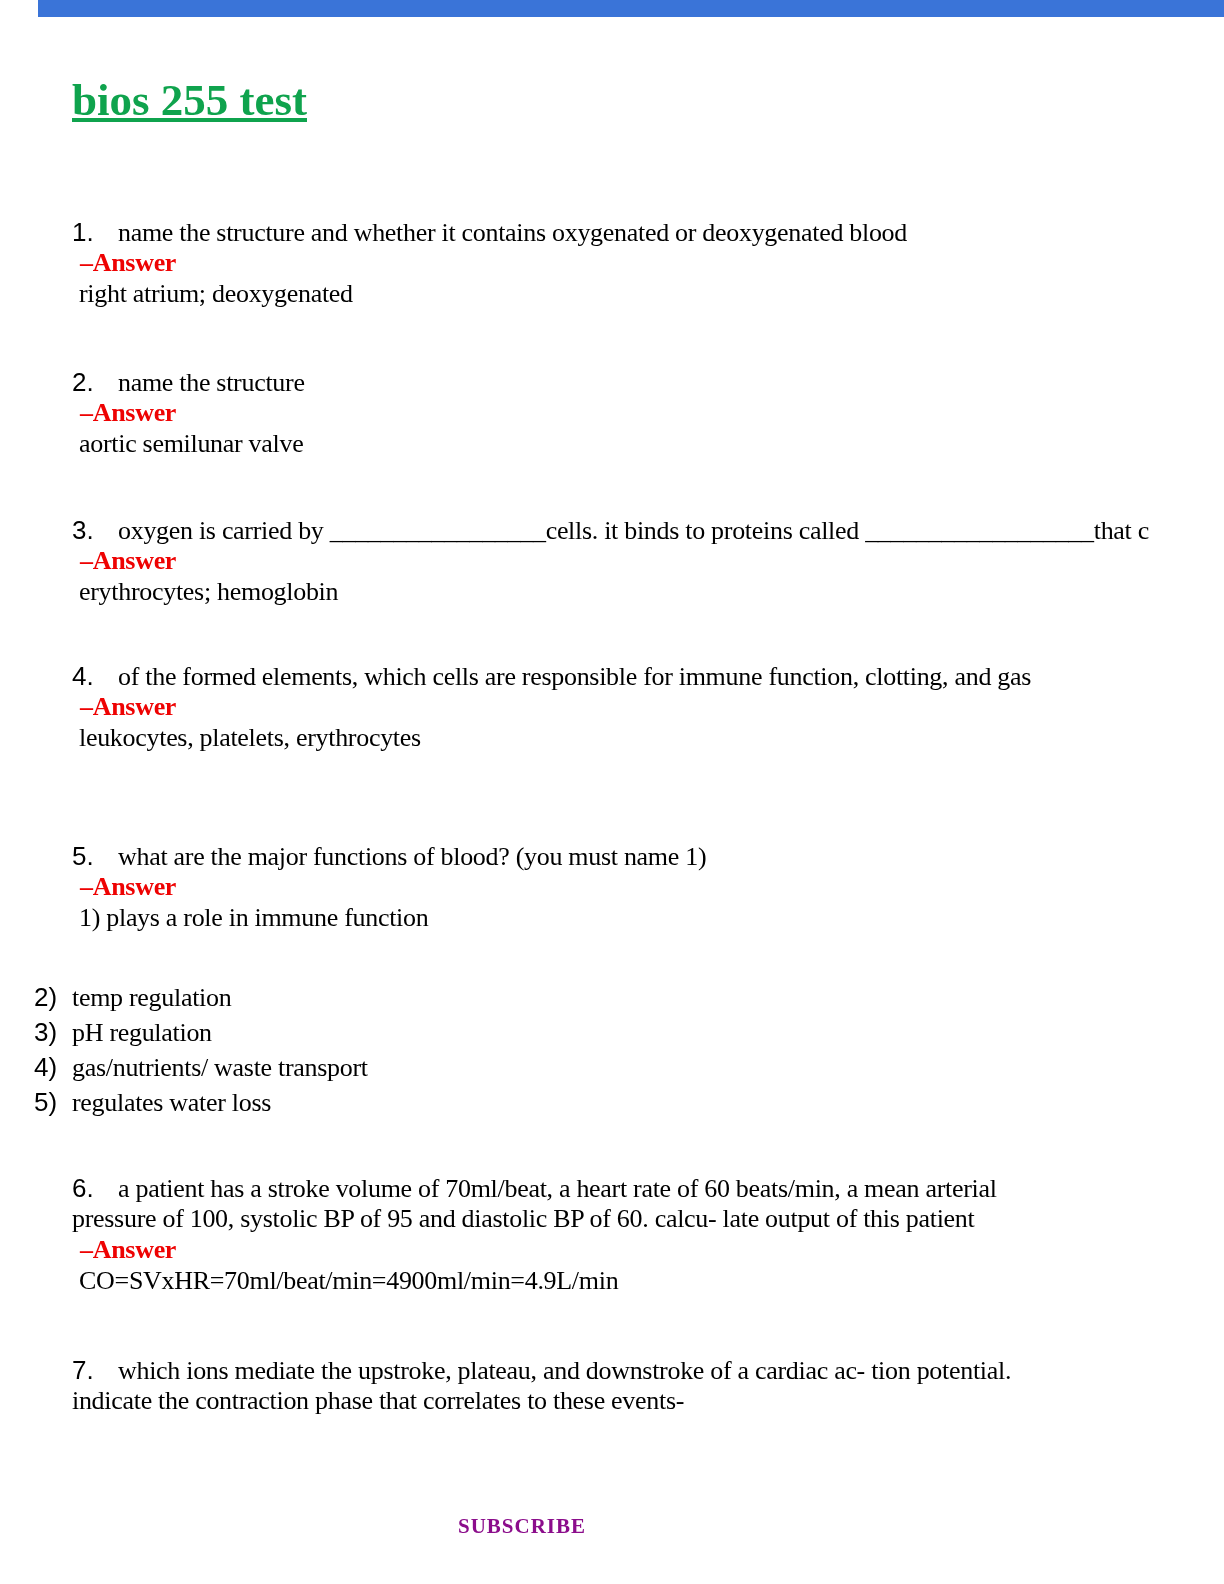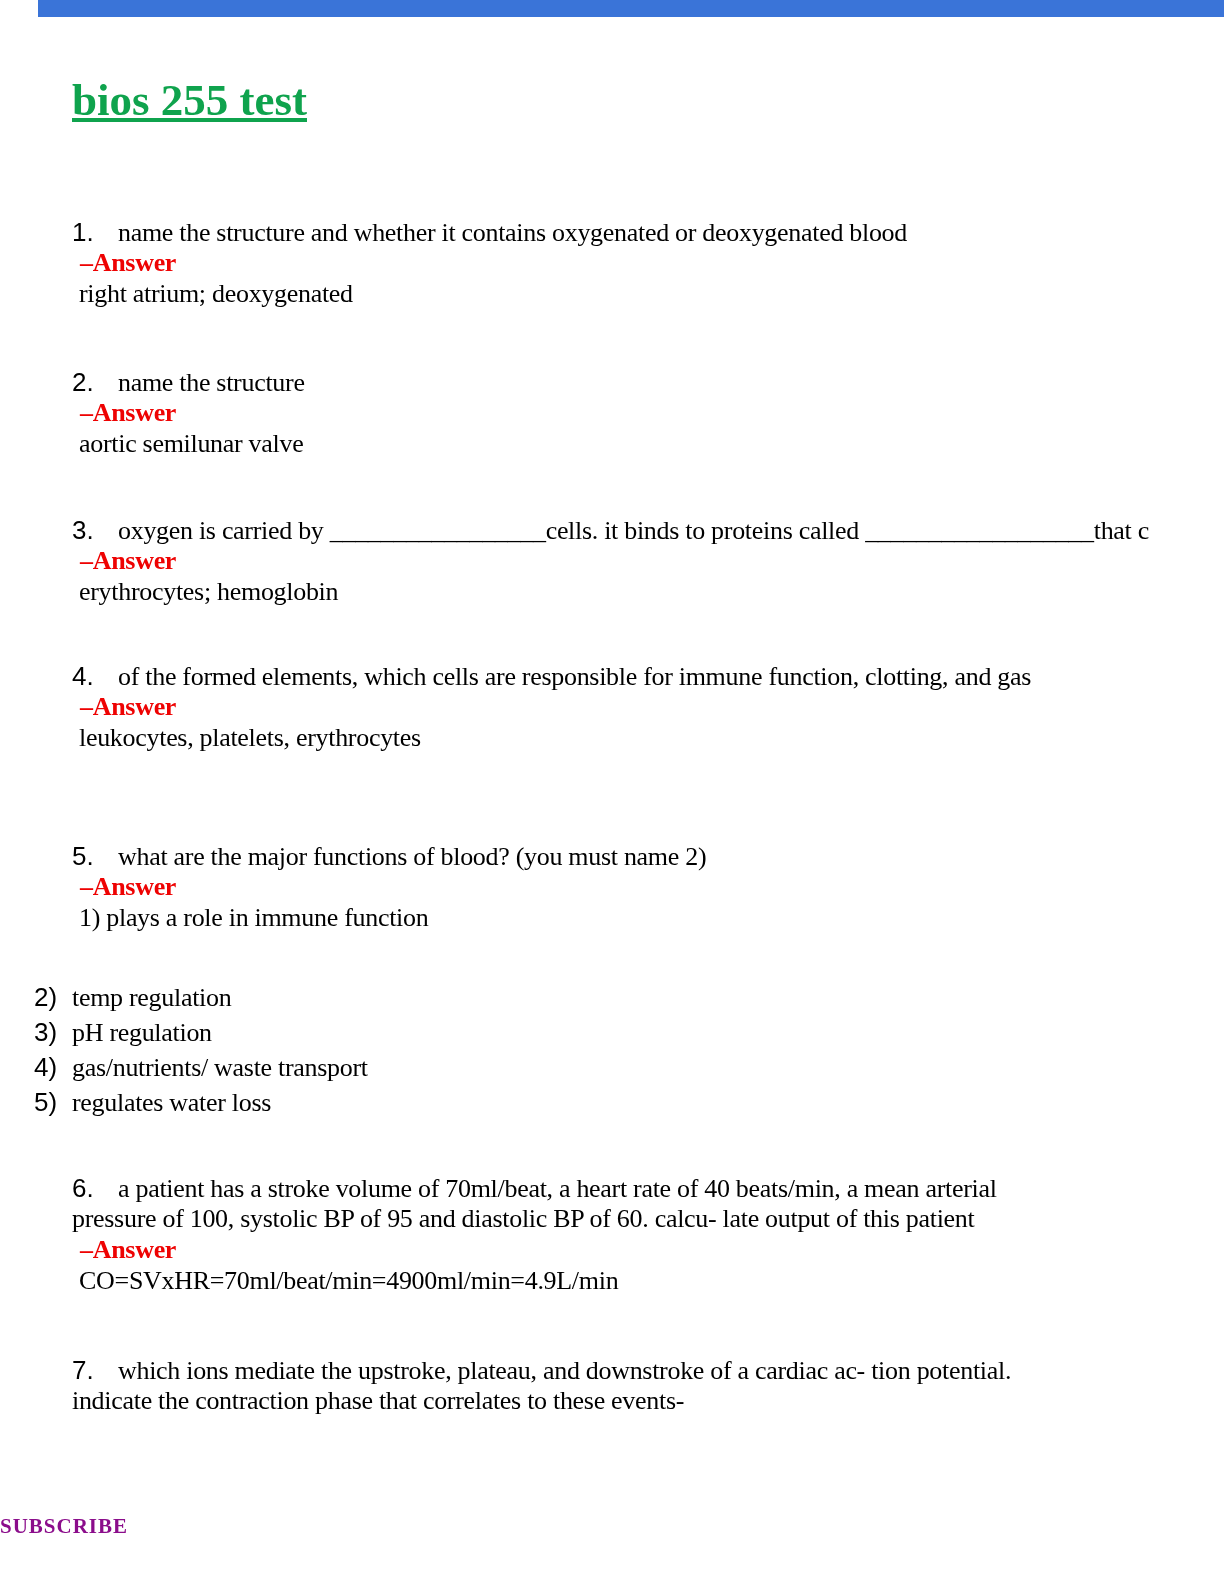--- a/index.html
+++ b/index.html
@@ -76,21 +76,21 @@
     white-space: nowrap;
   }
   .list-num {
     width: 38px;
   }
   .subscribe-footer {
     position: absolute;
     left: 0;
     top: 1514px;
     width: 1044px;
-    text-align: left;
+    text-align: center;
   }
   .subscribe-link {
     font-family: "Liberation Serif", serif;
     font-size: 21px;
     font-weight: bold;
     letter-spacing: 1px;
     color: #8b0d8b;
     text-decoration: none;
     cursor: pointer;
   }
@@ -120,34 +120,34 @@
   <div class="q-line answer-line">erythrocytes; hemoglobin</div>
 </div>
 
 <div class="qblock" style="top:658px">
   <div class="q-line"><span class="q-num">4.</span><span>of the formed elements, which cells are responsible for immune function, clotting, and gas</span></div>
   <div class="q-line answer-label">–Answer</div>
   <div class="q-line answer-line">leukocytes, platelets, erythrocytes</div>
 </div>
 
 <div class="qblock" style="top:838px">
-  <div class="q-line"><span class="q-num">5.</span><span>what are the major functions of blood? (you must name 2)</span></div>
+  <div class="q-line"><span class="q-num">5.</span><span>what are the major functions of blood? (you must name 1)</span></div>
   <div class="q-line answer-label">–Answer</div>
   <div class="q-line answer-line">1) plays a role in immune function</div>
 </div>
 
 <div class="list-block" style="top:980px">
   <div class="list-row"><span class="q-num list-num">2)</span><span>temp regulation</span></div>
   <div class="list-row"><span class="q-num list-num">3)</span><span>pH regulation</span></div>
   <div class="list-row"><span class="q-num list-num">4)</span><span>gas/nutrients/ waste transport</span></div>
   <div class="list-row"><span class="q-num list-num">5)</span><span>regulates water loss</span></div>
 </div>
 
 <div class="qblock" style="top:1170px">
-  <div class="q-line"><span class="q-num">6.</span><span>a patient has a stroke volume of 70ml/beat, a heart rate of 40 beats/min, a mean arterial</span></div>
+  <div class="q-line"><span class="q-num">6.</span><span>a patient has a stroke volume of 70ml/beat, a heart rate of 60 beats/min, a mean arterial</span></div>
   <div class="q-line">pressure of 100, systolic BP of 95 and diastolic BP of 60. calcu- late output of this patient</div>
   <div class="q-line answer-label">–Answer</div>
   <div class="q-line answer-line">CO=SVxHR=70ml/beat/min=4900ml/min=4.9L/min</div>
 </div>
 
 <div class="qblock" style="top:1352px">
   <div class="q-line"><span class="q-num">7.</span><span>which ions mediate the upstroke, plateau, and downstroke of a cardiac ac- tion potential.</span></div>
   <div class="q-line">indicate the contraction phase that correlates to these events-</div>
 </div>
 

